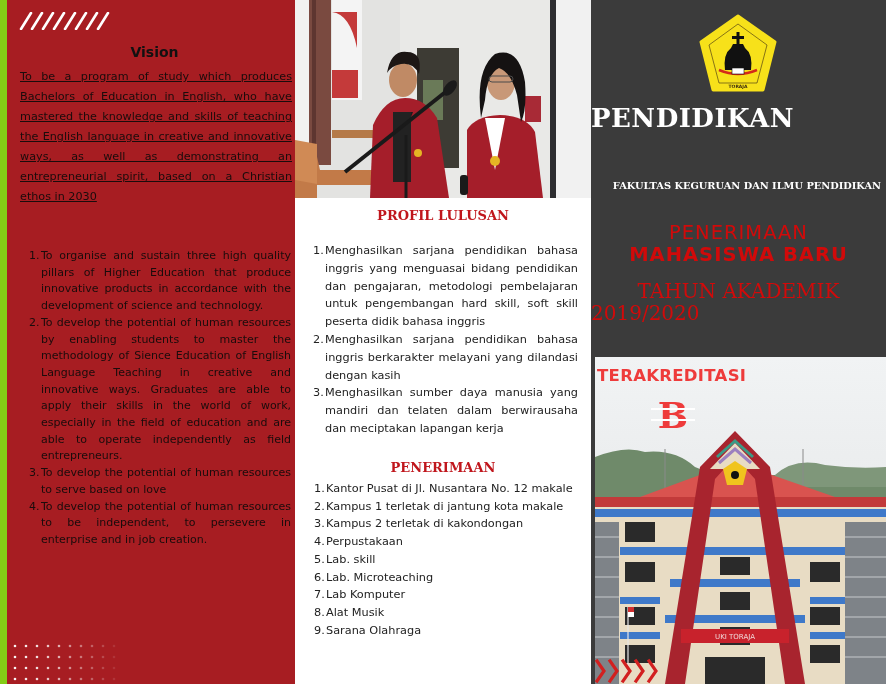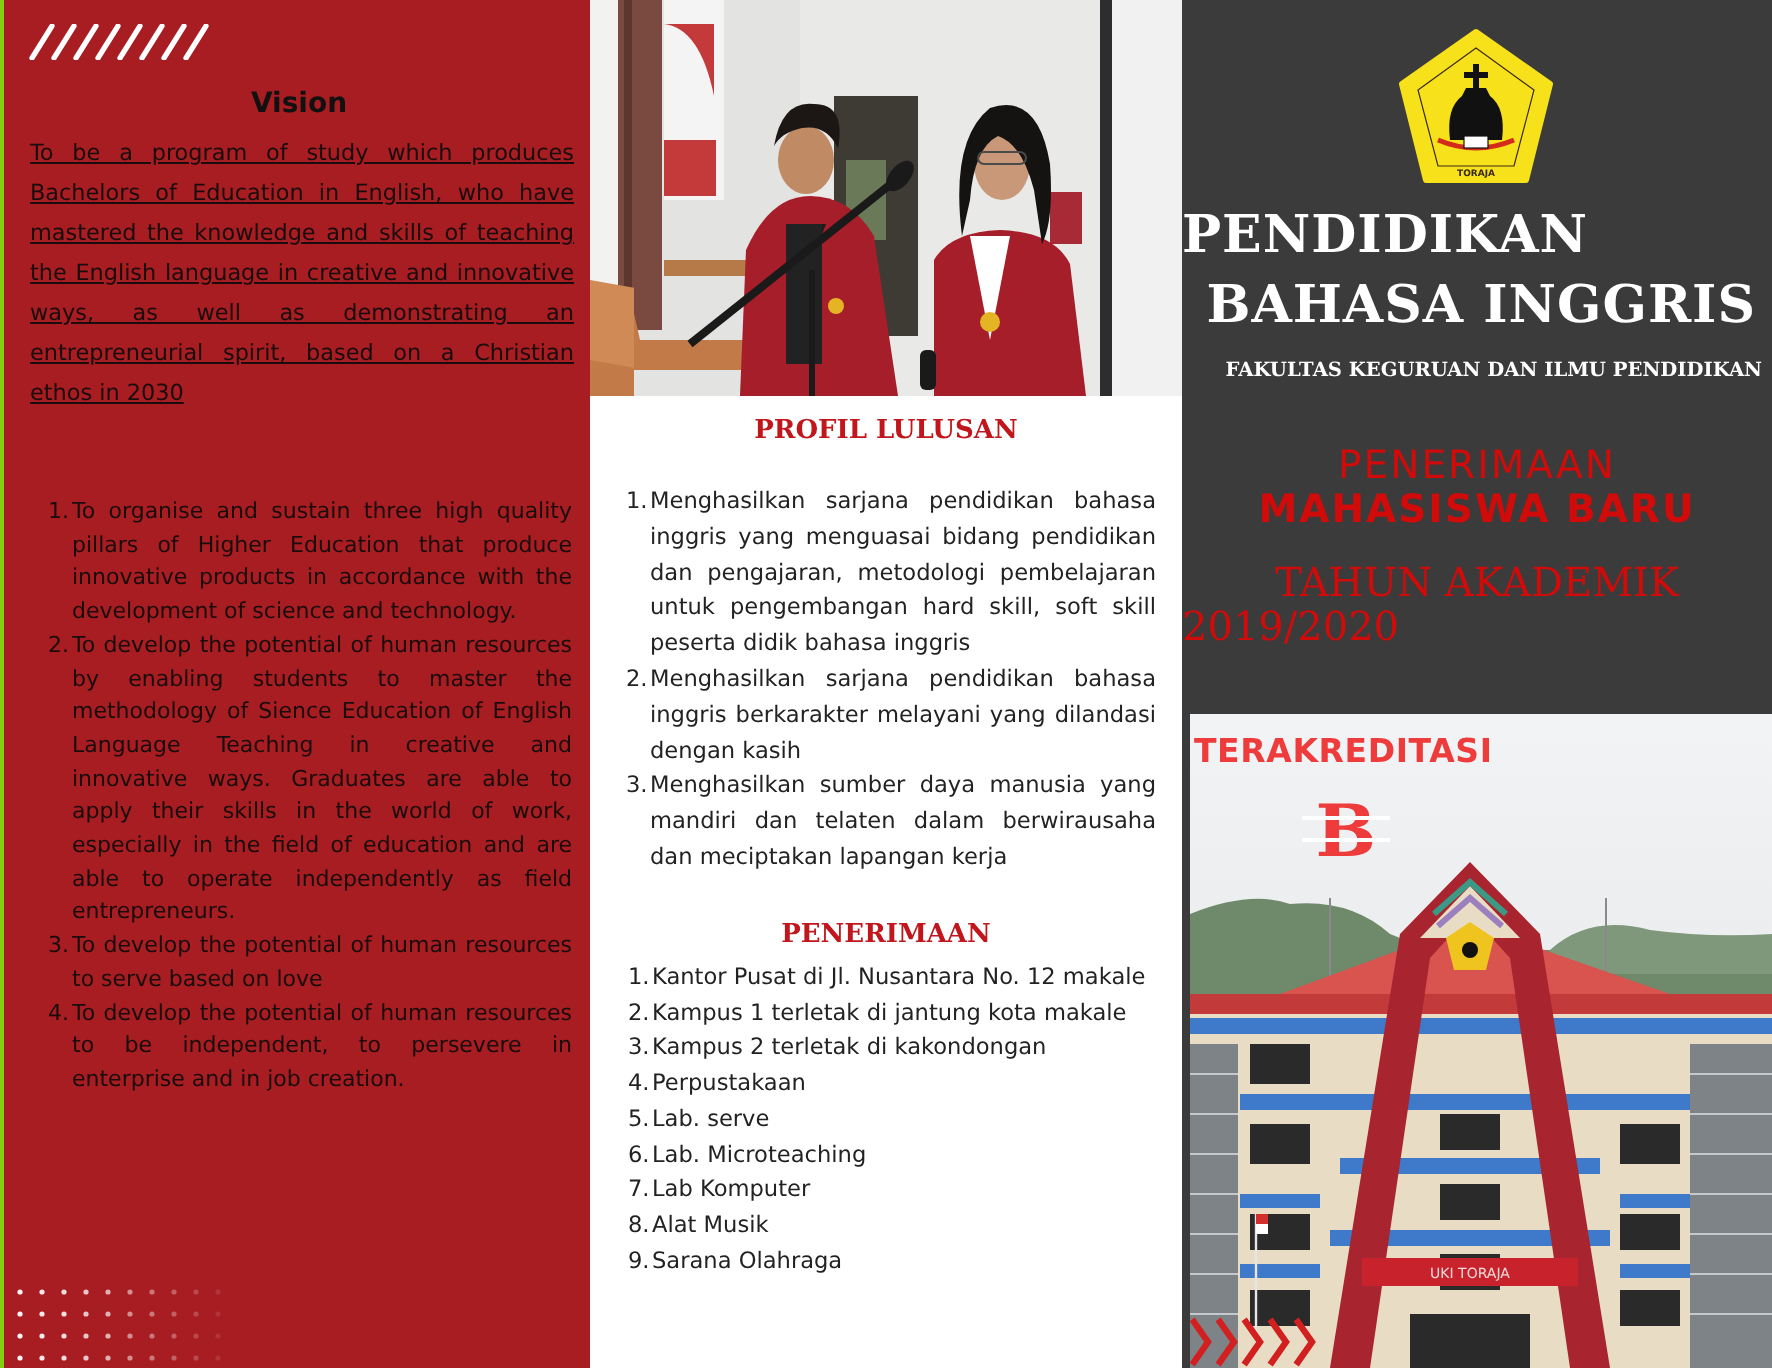--- a/index.html
+++ b/index.html
@@ -2,21 +2,21 @@
 <html><head>
 <meta charset="utf-8">
 <style>
   * { box-sizing: border-box; margin: 0; padding: 0; }
   html, body { width: 886px; height: 684px; overflow: hidden; background: #ffffff; }
   body { position: relative; font-family: "DejaVu Sans", sans-serif; }
 
   
   .left-panel {
     position: absolute; left: 0; top: 0; width: 295px; height: 684px;
-    background: #a71d22; border-left: 2px solid #84cc16;
+    background: #a71d22; border-left: 7px solid #84cc16;
     color: #111;
   }
   .stripes { position: absolute; left: 12px; top: 12px; width: 95px; height: 18px; }
   .vision-title {
     position: absolute; left: 0; top: 44px; width: 295px; text-align: center;
     font-weight: bold; font-size: 14px; color: #111;
   }
   .vision-text {
     position: absolute; left: 13px; top: 67px; width: 272px;
     font-size: 11.2px; line-height: 20px; text-align: justify; color: #1a0c0c; text-decoration: underline;
@@ -301,21 +301,21 @@
     <li>
       <span class="num">3.</span>
       <span class="txt">Kampus 2 terletak di kakondongan</span>
     </li>
     <li>
       <span class="num">4.</span>
       <span class="txt">Perpustakaan</span>
     </li>
     <li>
       <span class="num">5.</span>
-      <span class="txt">Lab. serve</span>
+      <span class="txt">Lab. skill</span>
     </li>
     <li>
       <span class="num">6.</span>
       <span class="txt">Lab. Microteaching</span>
     </li>
     <li>
       <span class="num">7.</span>
       <span class="txt">Lab Komputer</span>
     </li>
     <li>
@@ -336,21 +336,20 @@
 
     <path d="M28 56 Q26 40 34 34 L36 30 L46 30 L48 34 Q56 40 54 56 Z" fill="#111"></path>
     <rect x="39.5" y="18" width="3" height="18" fill="#111"></rect>
     <rect x="35" y="22" width="12" height="3" fill="#111"></rect>
     <path d="M22 56 Q41 64 60 56" stroke="#d42a1a" stroke-width="2.5" fill="none"></path>
     <rect x="35" y="54" width="12" height="6" fill="#ffffff" stroke="#111" stroke-width="0.6"></rect>
     <text x="41" y="74" font-size="4.5" text-anchor="middle" fill="#3a2a10" font-family="DejaVu Sans, sans-serif" font-weight="bold">TORAJA</text>
   </svg>
 
   <h1 class="title-line1">PENDIDIKAN</h1>
-  <h1 class="title-line2">BAHASA INGGRIS</h1>
   <div class="faculty">FAKULTAS KEGURUAN DAN ILMU PENDIDIKAN</div>
 
   <div class="admission-line1">PENERIMAAN</div>
   <div class="admission-line2">MAHASISWA BARU</div>
   <div class="academic-year-label">TAHUN AKADEMIK</div>
   <div class="academic-year">2019/2020</div>
 
   <div class="campus-photo">
     <svg width="291" height="327" viewBox="0 0 291 327" style="position:absolute;left:0;top:0;">
 

